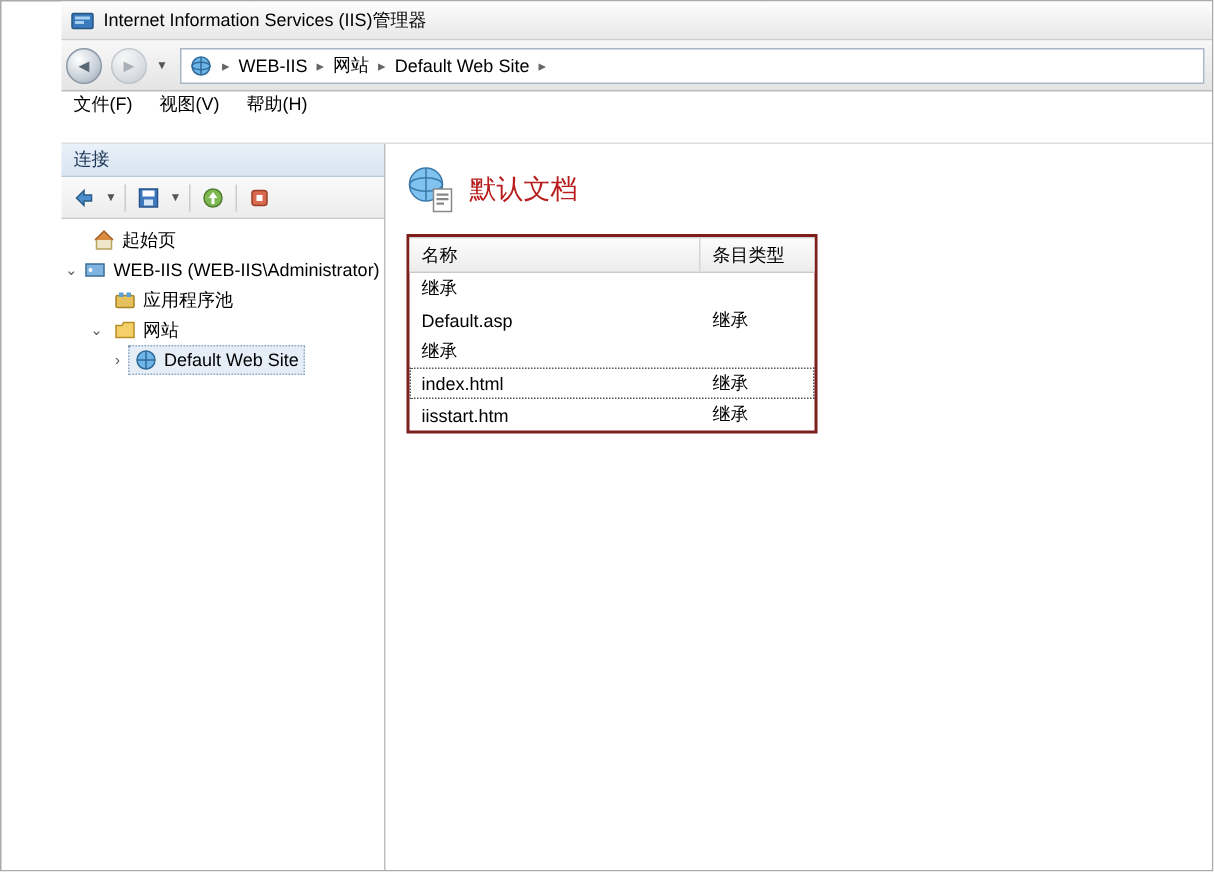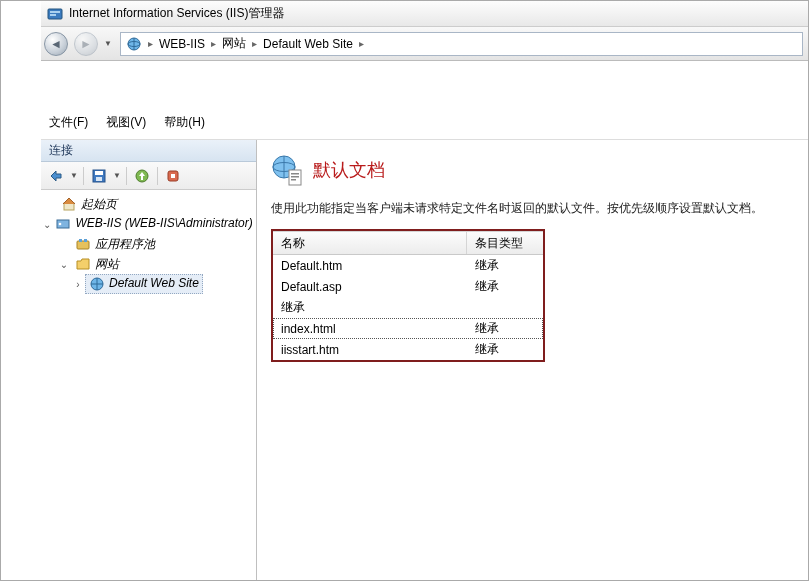--- a/index.html
+++ b/index.html
@@ -7,31 +7,31 @@
 .window { width: 809px; height: 581px; display: flex; flex-direction: column; border: 1px solid #aaa; padding-left: 40px; }
 .title-bar { height: 26px; background: linear-gradient(#fdfdfd, #e8e8e8); display: flex; align-items: center; padding: 0 6px; border-bottom: 1px solid #ccc; }
 .title-bar .ico { width: 16px; height: 16px; margin-right: 6px; }
 .nav-bar { height: 34px; background: linear-gradient(#f8f8f8, #e4e4e4); display: flex; align-items: center; border-bottom: 1px solid #bbb; }
 .nav-btn { width: 30px; height: 28px; display: flex; align-items: center; justify-content: center; }
 .nav-circle { width: 24px; height: 24px; border-radius: 50%; background: radial-gradient(circle at 35% 30%, #fff, #c7cfd8 60%, #9aa6b2); border: 1px solid #8896a5; display: flex; align-items: center; justify-content: center; color: #5a6775; font-size: 12px; }
 .nav-circle.dis { opacity: .45; }
 .nav-dd { width: 14px; font-size: 8px; color: #555; text-align: center; }
 .addr { flex: 1; height: 24px; margin: 0 5px; background: #fff; border: 1px solid #a9b6c6; display: flex; align-items: center; padding: 0 5px; gap: 6px; }
 .addr .chev { color: #666; font-size: 10px; }
-.menu-bar { height: 35px; display: flex; align-items: center; padding: 0 8px; gap: 18px; border-bottom: 1px solid #ddd; margin-top: 44px; }
+.menu-bar { height: 35px; display: flex; align-items: flex-start; padding: 0 8px; gap: 18px; border-bottom: 1px solid #ddd; }
 .body { flex: 1; display: flex; min-height: 0; }
 .sidebar { width: 216px; border-right: 1px solid #bfbfbf; display: flex; flex-direction: column; }
 .side-hdr { height: 22px; background: linear-gradient(#eaf1f9, #d7e4f1); border-bottom: 1px solid #b9c9d9; padding: 0 8px; display: flex; align-items: center; font-weight: 400; color: #20385a; }
 .side-tb { height: 28px; background: linear-gradient(#fafafa, #ececec); border-bottom: 1px solid #ccc; display: flex; align-items: center; padding: 0 4px; gap: 2px; }
 .side-tb .tbtn { width: 22px; height: 22px; display: flex; align-items: center; justify-content: center; }
 .side-tb .sep { width: 1px; height: 18px; background: #ccc; margin: 0 2px; }
 .tree { flex: 1; overflow: auto; padding: 4px 2px; }
 .trow { display: flex; align-items: center; height: 20px; white-space: nowrap; }
 .tw { width: 14px; text-align: center; color: #5a5a5a; font-size: 10px; cursor: default; }
-.tlabel { display: flex; gap: 4px; padding: 1px 3px; border: 1px solid transparent; font-style: italic; }
+.tlabel { display: flex; align-items: center; gap: 4px; padding: 1px 3px; border: 1px solid transparent; }
 .tlabel.sel { background: #e5edf7; border: 1px dotted #93a8c1; }
 .main { flex: 1; display: flex; flex-direction: column; padding: 14px 14px 0 14px; min-width: 0; }
 .main-hdr { display: flex; align-items: center; gap: 10px; margin-bottom: 14px; }
 .main-sub { margin-bottom: 12px; color: #222; }
 .grid-wrap { border: 2px solid #7f1d1d; width: 274px; }
 .ghdr { display: flex; height: 24px; background: linear-gradient(#fcfcfc, #ececec); border-top: 1px solid #d5d5d5; border-bottom: 1px solid #c9c9c9; }
 .gc1 { width: 194px; padding: 0 8px; display: flex; align-items: center; border-right: 1px solid #d5d5d5; }
 .gc2 { flex: 1; padding: 0 8px; display: flex; align-items: center; }
 .grow { display: flex; height: 21px; align-items: center; }
 .grow .gc1 { border-right: none; }
@@ -193,30 +193,28 @@
               <ellipse cx="13" cy="13" rx="11" ry="4.5" fill="none" stroke="#3a78aa"></ellipse>
               <path d="M13 2 v22" stroke="#3a78aa"></path>
               <rect x="18" y="16" width="12" height="15" fill="#fff" stroke="#888"></rect>
               <rect x="20" y="19" width="8" height="1.5" fill="#888"></rect>
               <rect x="20" y="22" width="8" height="1.5" fill="#888"></rect>
               <rect x="20" y="25" width="5" height="1.5" fill="#888"></rect>
             </svg>
         </span>
         <span style="font-size:18px;color:#b91c1c">默认文档</span>
       </div>
-      <div class="main-sub">使用此功能指定当客户端未请求特定文件名时返回的默认文件。按优先级顺序设置默认文档。</div>
 
       <div class="grid-wrap">
         <div class="ghdr">
           <div class="gc1">名称</div>
           <div class="gc2">条目类型</div>
         </div>
         <div id="grid-body">
             <div class="grow">
-              <div class="gc1">Default.htm</div>
               <div class="gc2">继承</div>
             </div>
             <div class="grow">
               <div class="gc1">Default.asp</div>
               <div class="gc2">继承</div>
             </div>
             <div class="grow">
               <div class="gc2">继承</div>
             </div>
             <div class="grow sel">

